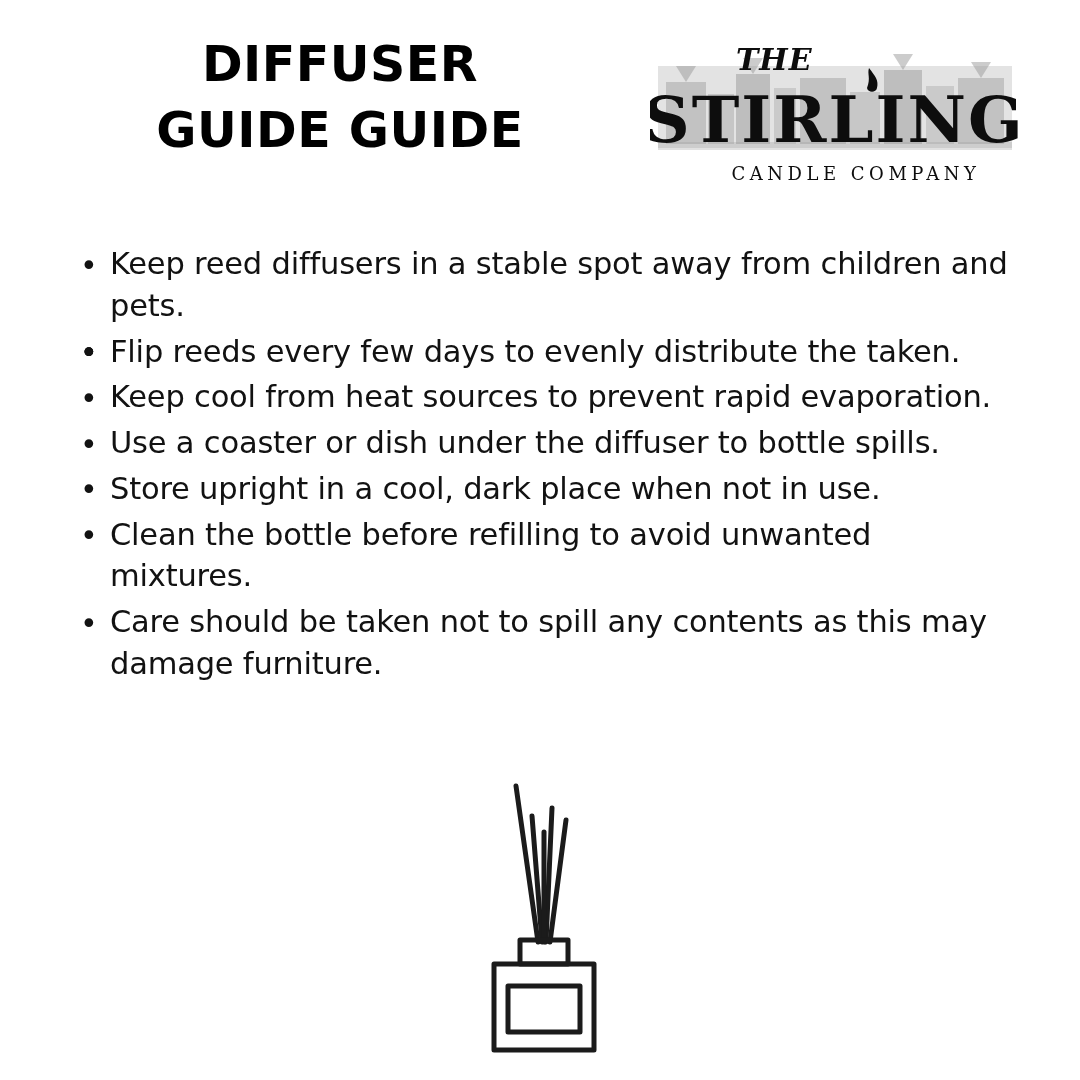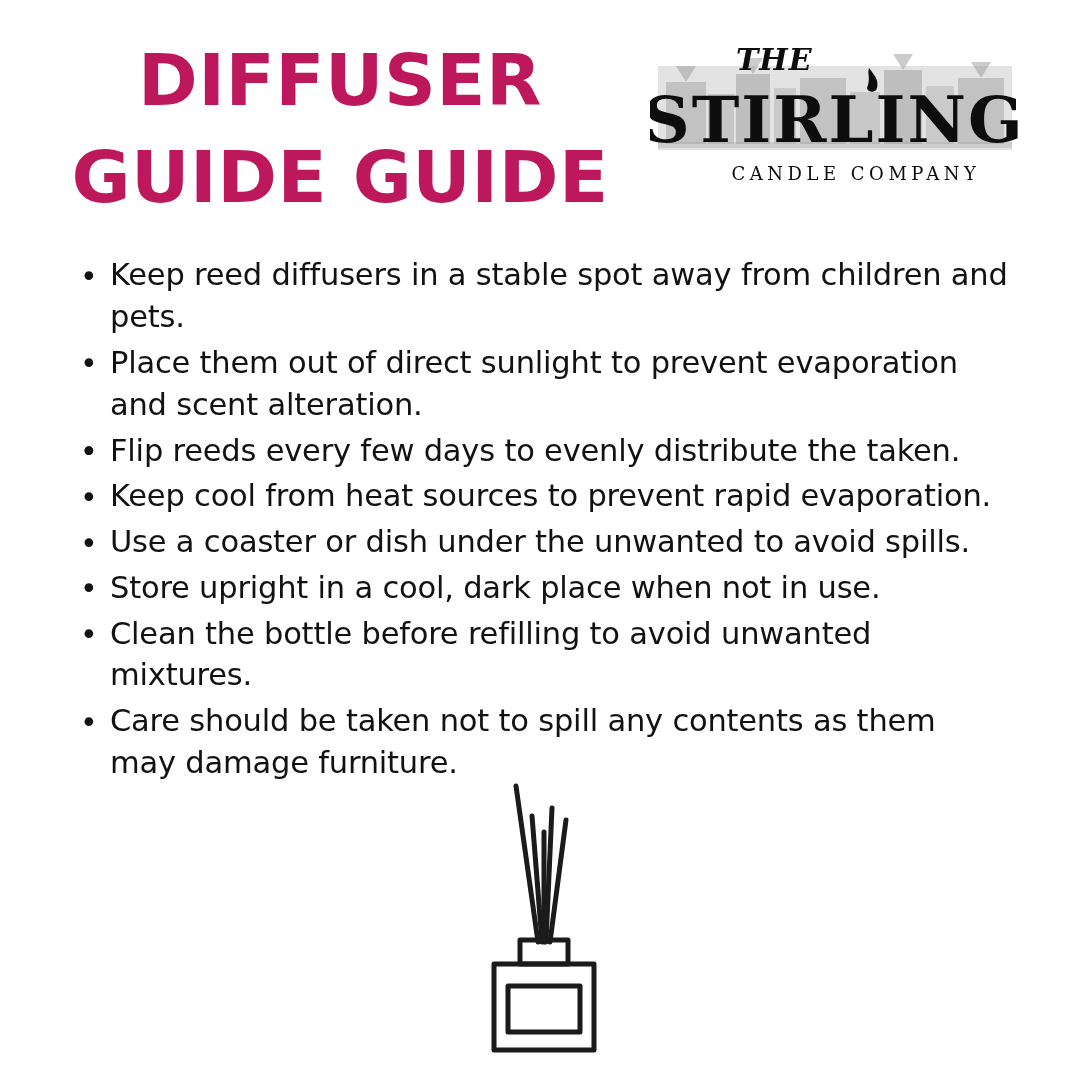--- a/index.html
+++ b/index.html
@@ -34,24 +34,24 @@
 
   .title-block {
     padding-top: 6px;
     flex: 0 0 auto;
     width: 560px;
     text-align: center;
   }
   .title-line {
     font-family: "DejaVu Sans", sans-serif;
     font-weight: 700;
-    font-size: 72px;
+    font-size: 49px;
     letter-spacing: 0.5px;
     line-height: 1.35;
-    color: #be185d;
+    color: #000000;
   }
 
   
   .logo-block {
     width: 370px;
     height: 185px;
     position: relative;
     flex: 0 0 auto;
     margin-top: 4px;
   }
@@ -150,48 +150,47 @@
 
   </div>
 
   <ul class="care-list">
     <li class="care-item">
       <span class="bullet">•</span>
       <span>Keep reed diffusers in a stable spot away from children and pets.</span>
     </li>
     <li class="care-item">
       <span class="bullet">•</span>
-      <span>Place them out of direct sunlight to prevent evaporation and scent alteration.</span>
     </li>
     <li class="care-item">
       <span class="bullet">•</span>
     </li>
     <li class="care-item">
       <span class="bullet">•</span>
       <span>Flip reeds every few days to evenly distribute the taken.</span>
     </li>
     <li class="care-item">
       <span class="bullet">•</span>
       <span>Keep cool from heat sources to prevent rapid evaporation.</span>
     </li>
     <li class="care-item">
       <span class="bullet">•</span>
-      <span>Use a coaster or dish under the unwanted to avoid spills.</span>
+      <span>Use a coaster or dish under the diffuser to bottle spills.</span>
     </li>
     <li class="care-item">
       <span class="bullet">•</span>
       <span>Store upright in a cool, dark place when not in use.</span>
     </li>
     <li class="care-item">
       <span class="bullet">•</span>
       <span>Clean the bottle before refilling to avoid unwanted mixtures.</span>
     </li>
     <li class="care-item">
       <span class="bullet">•</span>
-      <span>Care should be taken not to spill any contents as them may damage furniture.</span>
+      <span>Care should be taken not to spill any contents as this may damage furniture.</span>
     </li>
   </ul>
 
   <div class="illustration">
     <svg width="240" height="290" viewBox="0 0 240 290">
       <g stroke="#1b1b1b" stroke-width="5" fill="none" stroke-linecap="round">
 
         <path d="M118 170 L96 14"></path>
         <path d="M122 170 L112 44"></path>
         <path d="M126 170 L132 36"></path>

